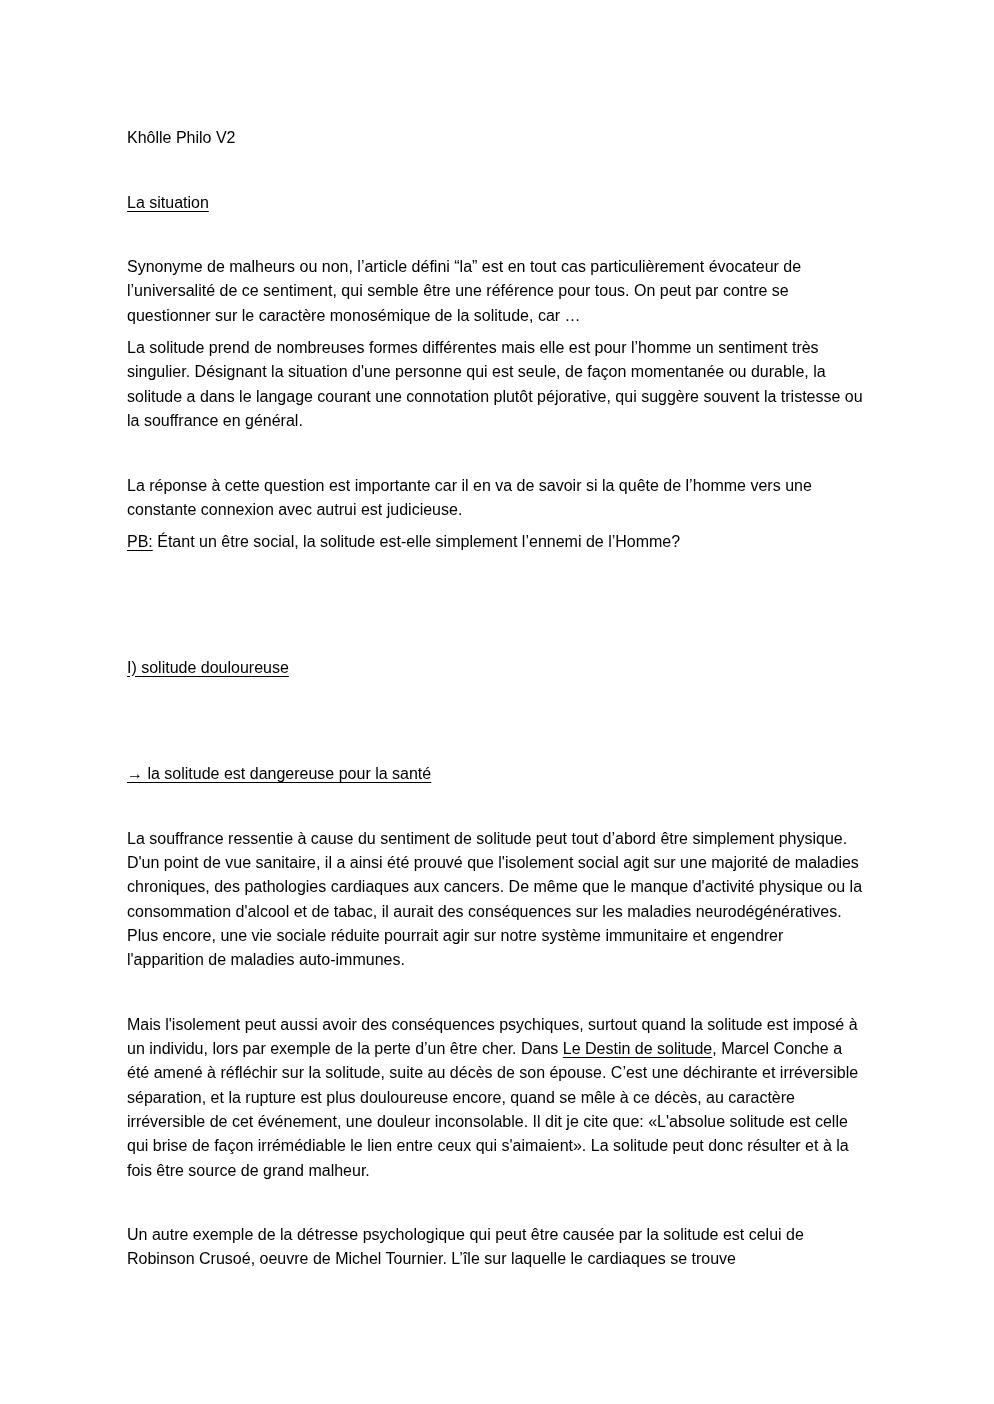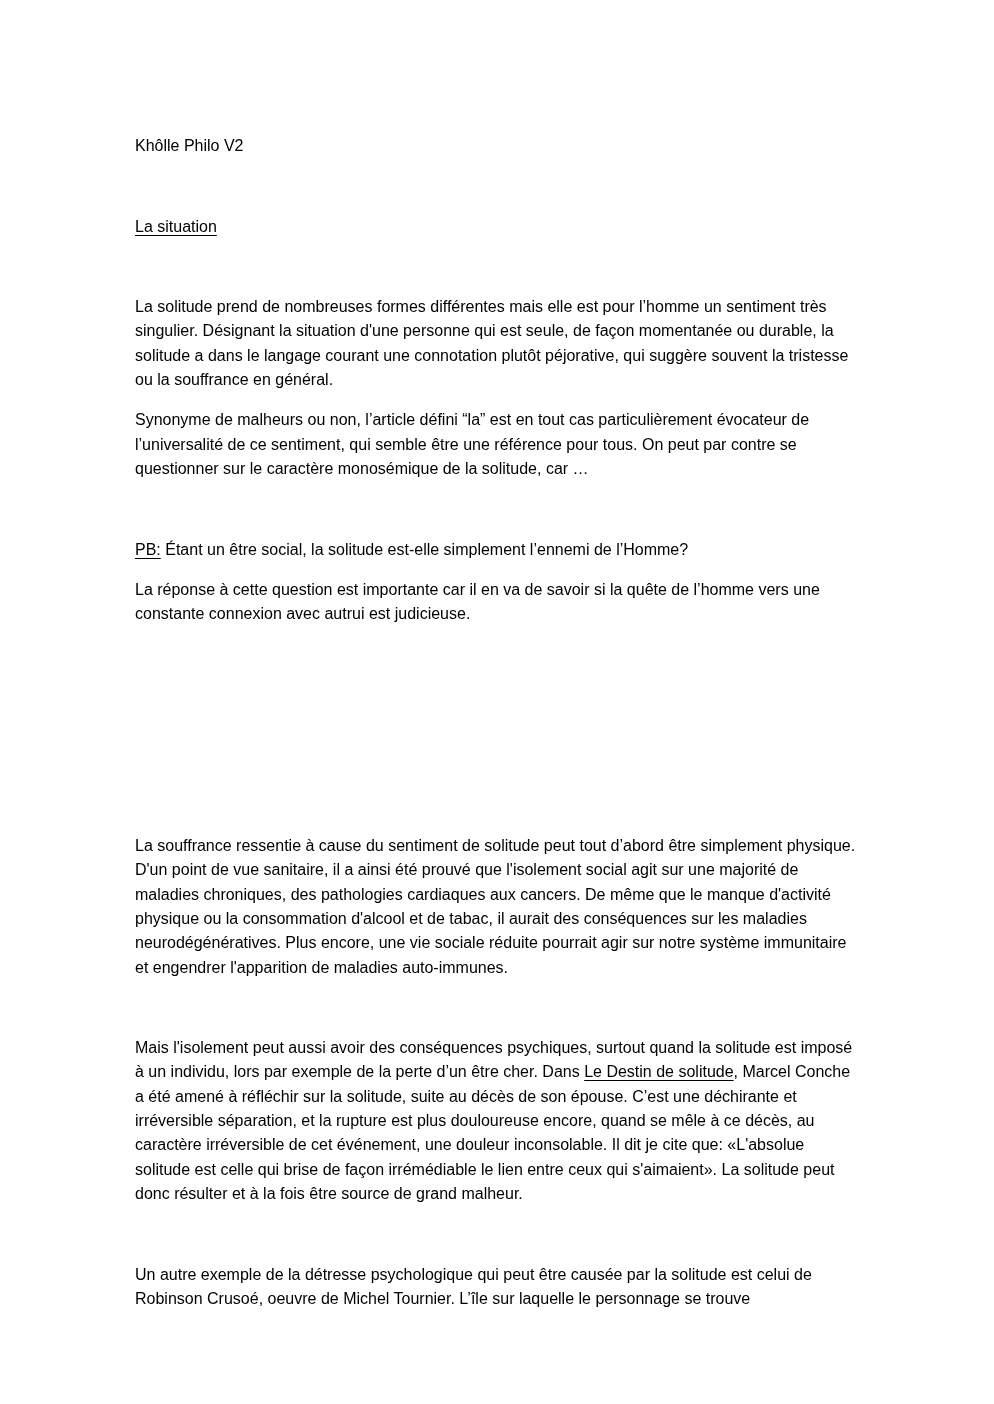--- a/index.html
+++ b/index.html
@@ -14,21 +14,21 @@
     background: #ffffff;
     box-sizing: border-box;
     padding: 118px 122px 0 119px;
     font-family: "Liberation Sans", "DejaVu Sans", sans-serif;
     font-size: 16px;
     line-height: 24.3px;
     color: #000000;
     overflow: hidden;
   }
   .para, .line {
-    margin: 16px;
+    margin: 8px;
     padding: 0;
     white-space: normal;
   }
   .blank { height: 24.3px; }
   .sp-a  { height: 61px; }
   .sp-b  { height: 66px; }
   .u { text-decoration: underline; text-underline-offset: 3px; }
 </style>
 </head>
 <body>
@@ -41,47 +41,53 @@
 
   <div class="blank"></div>
 
   <div class="line">
     <span class="u">La situation</span>
   </div>
 
   <div class="blank"></div>
 
 
+  <div class="para">Synonyme de malheurs ou non, l’article défini “la” est en tout cas particulièrement évocateur de l’universalité de ce sentiment, qui semble être une référence pour tous. On peut par contre se questionner sur le caractère monosémique de la solitude, car …</div>
   <div class="para">La solitude prend de nombreuses formes différentes mais elle est pour l’homme un sentiment très singulier. Désignant la situation d'une personne qui est seule, de façon momentanée ou durable, la solitude a dans le langage courant une connotation plutôt péjorative, qui suggère souvent la tristesse ou la souffrance en général.</div>
-  <div class="para">Synonyme de malheurs ou non, l’article défini “la” est en tout cas particulièrement évocateur de l’universalité de ce sentiment, qui semble être une référence pour tous. On peut par contre se questionner sur le caractère monosémique de la solitude, car …</div>
 
   <div class="blank"></div>
 
+  <div class="para">La réponse à cette question est importante car il en va de savoir si la quête de l’homme vers une constante connexion avec autrui est judicieuse.</div>
   <div class="para">
     <span class="u">PB:</span><span> Étant un être social, la solitude est-elle simplement l’ennemi de l’Homme?</span>
   </div>
-  <div class="para">La réponse à cette question est importante car il en va de savoir si la quête de l’homme vers une constante connexion avec autrui est judicieuse.</div>
 
 
   <div class="blank"></div>
 
 
   <div class="sp-a"></div>
 
+  <div class="line">
+    <span class="u">I) solitude douloureuse</span>
+  </div>
 
   <div class="sp-b"></div>
 
+  <div class="line">
+    <span class="u">→ la solitude est dangereuse pour la santé</span>
+  </div>
 
   <div class="blank"></div>
 
   <div class="para">La souffrance ressentie à cause du sentiment de solitude peut tout d’abord être simplement physique. D'un point de vue sanitaire, il a ainsi été prouvé que l'isolement social agit sur une majorité de maladies chroniques, des pathologies cardiaques aux cancers. De même que le manque d'activité physique ou la consommation d'alcool et de tabac, il aurait des conséquences sur les maladies neurodégénératives. Plus encore, une vie sociale réduite pourrait agir sur notre système immunitaire et engendrer l'apparition de maladies auto-immunes.</div>
 
   <div class="blank"></div>
 
   <div class="para">
     <span>Mais l'isolement peut aussi avoir des conséquences psychiques, surtout quand la solitude est imposé à un individu, lors par exemple de la perte d’un être cher. Dans </span><span class="u">Le Destin de solitude</span><span>, Marcel Conche a été amené à réfléchir sur la solitude, suite au décès de son épouse. C’est une déchirante et irréversible séparation, et la rupture est plus douloureuse encore, quand se mêle à ce décès, au caractère irréversible de cet événement, une douleur inconsolable. Il dit je cite que: «L'absolue solitude est celle qui brise de façon irrémédiable le lien entre ceux qui s'aimaient». La solitude peut donc résulter et à la fois être source de grand malheur.</span>
   </div>
 
   <div class="blank"></div>
 
-  <div class="para">Un autre exemple de la détresse psychologique qui peut être causée par la solitude est celui de Robinson Crusoé, oeuvre de Michel Tournier. L’île sur laquelle le personnage se trouve</div>
+  <div class="para">Un autre exemple de la détresse psychologique qui peut être causée par la solitude est celui de Robinson Crusoé, oeuvre de Michel Tournier. L’île sur laquelle le cardiaques se trouve</div>
 
 </div>
 
 </body></html>

